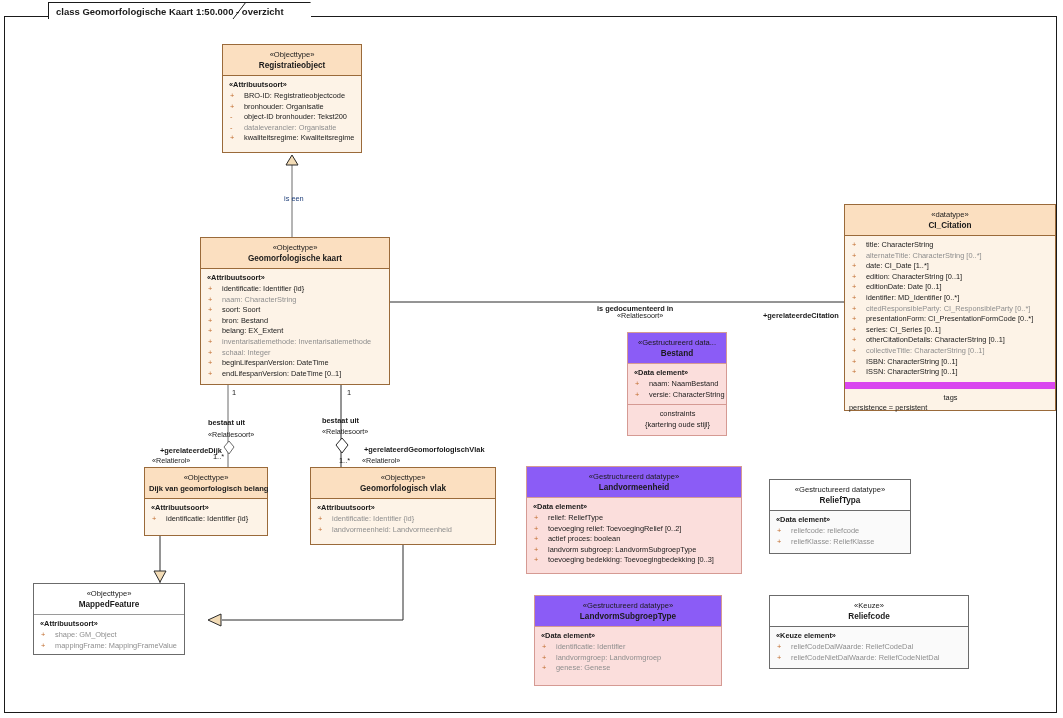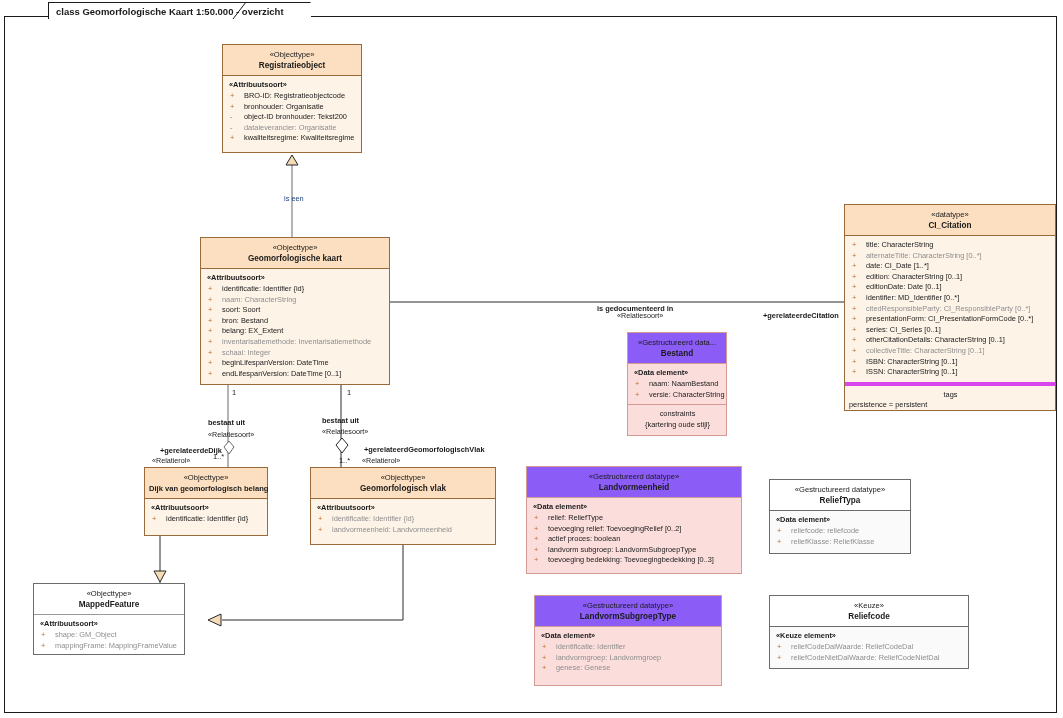--- a/index.html
+++ b/index.html
@@ -24,21 +24,21 @@
   .cls .attr{font-size:7.4px;color:#1a1a1a;line-height:10.6px;white-space:nowrap;display:flex;}
   .cls .attr .vis{display:inline-block;width:14px;text-align:left;padding-left:3px;color:#c06c2e;flex:none;}
   .cls .attr .txt{display:inline-block;}
   .cls .attr.derived .txt{color:#8e8e8e;}
   .cls .centered{text-align:center;}
   .cls .tagline{font-size:7.4px;color:#1a1a1a;line-height:10.6px;}
 
   
   .orange{border-color:#9a6a3a;background:#fdf3e7;}
   .orange .hdr{background:#fbdfc0;border-bottom:1px solid #9a6a3a;}
-  .orange .sec + .sec{border-top:4px solid #d946ef;}
+  .orange .sec + .sec{border-top:7px solid #d946ef;}
 
   
   .pink{border-color:#d59a93;background:#fbdedc;}
   .pink .hdr{background:#8b5cf6;border-bottom:1px solid #d59a93;}
   .pink .sec + .sec{border-top:1px solid #d59a93;}
 
   
   .grey{border-color:#6b6b6b;background:#fafafa;}
   .grey .hdr{background:#ffffff;border-bottom:1px solid #6b6b6b;}
 

